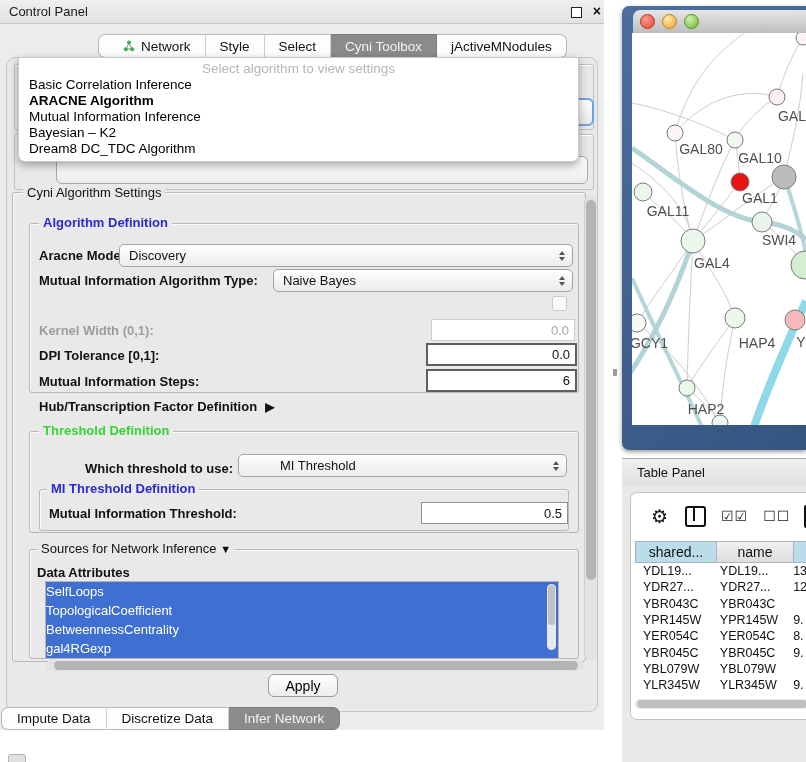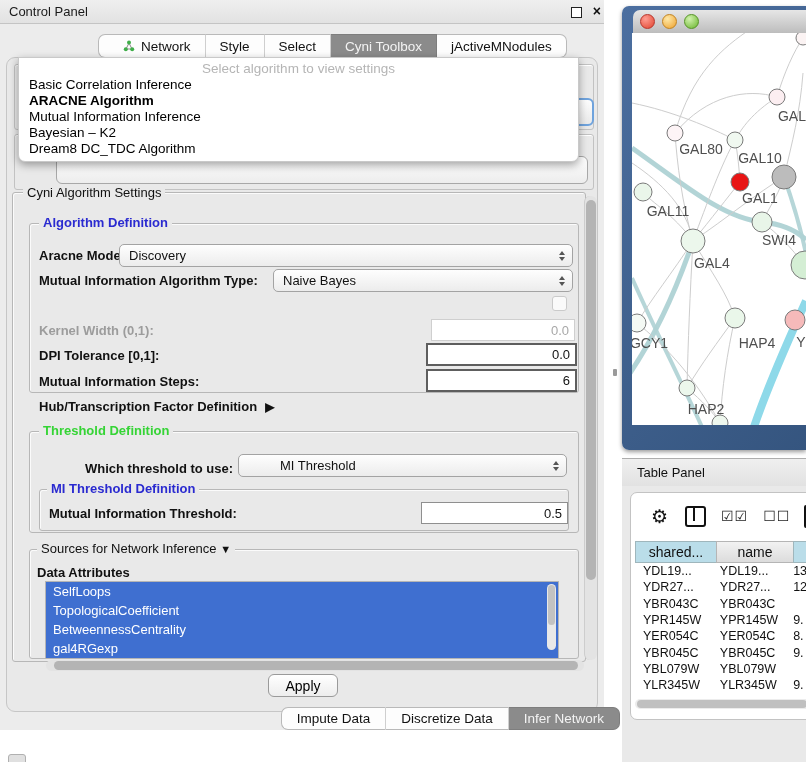--- a/index.html
+++ b/index.html
@@ -55,32 +55,32 @@
   .combo .arrows{width:16px;display:flex;flex-direction:column;align-items:center;gap:2px;margin-right:2px;}
   .arr-up{width:0;height:0;border-left:3.5px solid transparent;border-right:3.5px solid transparent;border-bottom:4px solid #555;}
   .arr-dn{width:0;height:0;border-left:3.5px solid transparent;border-right:3.5px solid transparent;border-top:4px solid #555;}
   .tfield{position:absolute;background:#fff;border:1px solid #8f8f8f;font-size:13px;
        display:flex;align-items:center;justify-content:flex-end;padding-right:5px;}
   .tfield.dis{border-color:#cfcfcf;color:#a8a8a8;}
   .tfield.strong{border:2px solid #5e5e5e;}
   .checkbox{position:absolute;width:13px;height:13px;border:1px solid #cacaca;border-radius:3px;background:#fafafa;}
   .tri-right{display:inline-block;margin-left:8px;color:#111;font-size:12px;}
   .attr-list{position:absolute;background:#fff;border:1px solid #b5b5b5;overflow:hidden;}
-  .attr-item{height:19px;line-height:19px;padding-left:7px;font-size:13px;}
+  .attr-item{height:19px;line-height:19px;font-size:13px;}
   .attr-item.sel{background:#3f6fd0;color:#fff;}
   .list-vsb{position:absolute;right:2px;top:2px;width:9px;height:66px;background:#e8e8e8;border-radius:5px;}
   .list-vsb .thumb{width:7px;height:40px;margin:1px;background:#c2c2c2;border-radius:4px;}
   .vscroll{background:#e3e3e3;border-left:1px solid #cdcdcd;border-radius:6px;}
   .vscroll .thumb{position:absolute;left:1px;top:4px;width:10px;height:380px;background:#b4b4b4;border-radius:5px;}
   .hscroll{background:#e3e3e3;border-radius:6px;}
   .hscroll .thumb{position:absolute;left:8px;top:1px;height:9px;width:524px;background:#b4b4b4;border-radius:5px;}
   .apply-btn{position:absolute;width:70px;height:23px;border:1px solid #9a9a9a;border-radius:6px;
        background:linear-gradient(#ffffff,#ededed);font-size:14px;display:flex;align-items:center;justify-content:center;}
 
-  .bottom-tabs{left:16px;top:707px;width:604px;display:flex;justify-content:flex-end;height:23px;}
+  .bottom-tabs{left:1px;top:707px;width:604px;display:flex;justify-content:flex-start;height:23px;}
   .btab{display:flex;align-items:center;padding:0 15px;background:#fdfdfd;border-top:1px solid #b9b9b9;
        border-bottom:1px solid #b9b9b9;border-right:1px solid #cfcfcf;font-size:13.5px;}
   .btab.first{border-left:1px solid #b9b9b9;border-radius:7px 0 0 7px;}
   .btab.sel{background:#8b8b8b;color:#f3f3f3;border-color:#7e7e7e;border-radius:0 7px 7px 0;}
 
   .cp-stub{left:8px;top:754px;width:16px;height:8px;border:1px solid #b0b0b0;background:#e0e0e0;border-radius:3px 3px 0 0;}
 
   
   .net-window{left:622px;top:6px;width:184px;height:444px;border-radius:7px 0 0 7px;
        background:linear-gradient(135deg,#4c6fa0,#35557f);box-shadow:0 2px 4px rgba(0,0,0,.4);}

